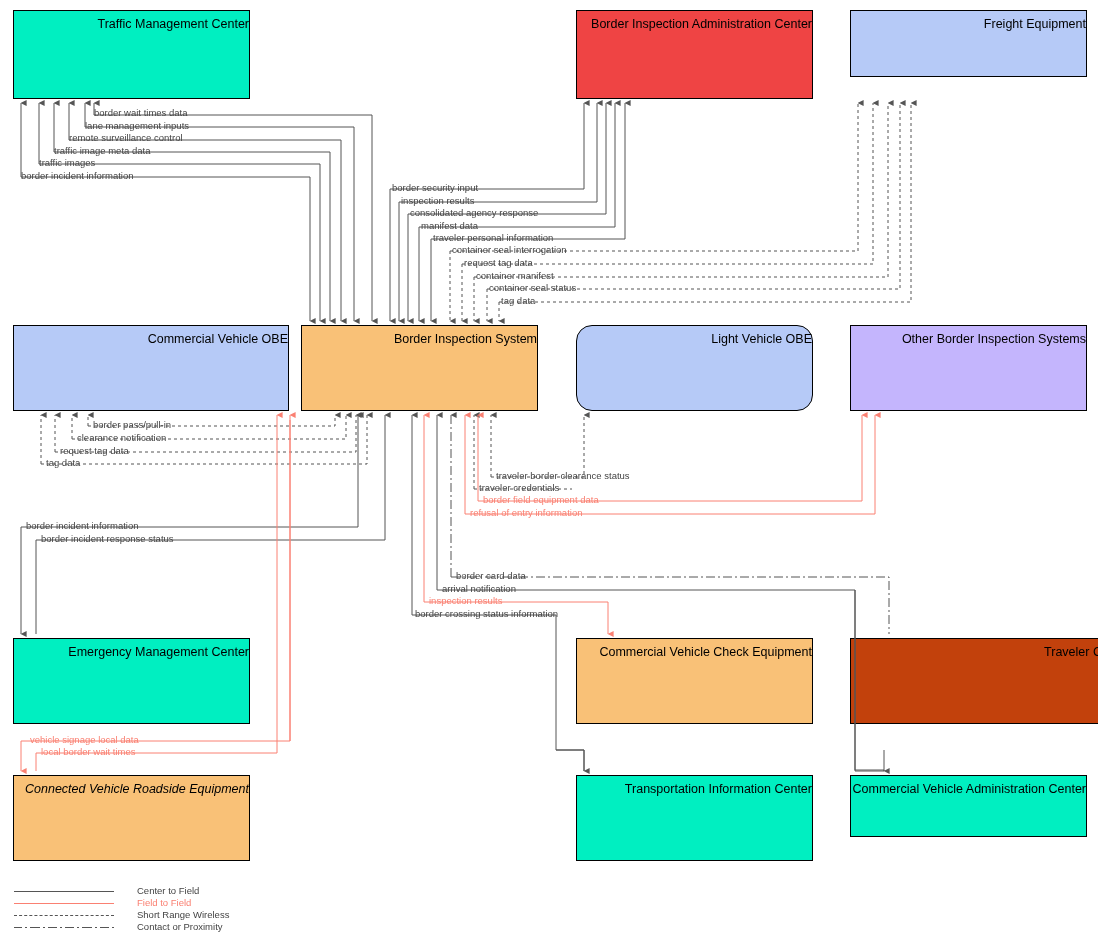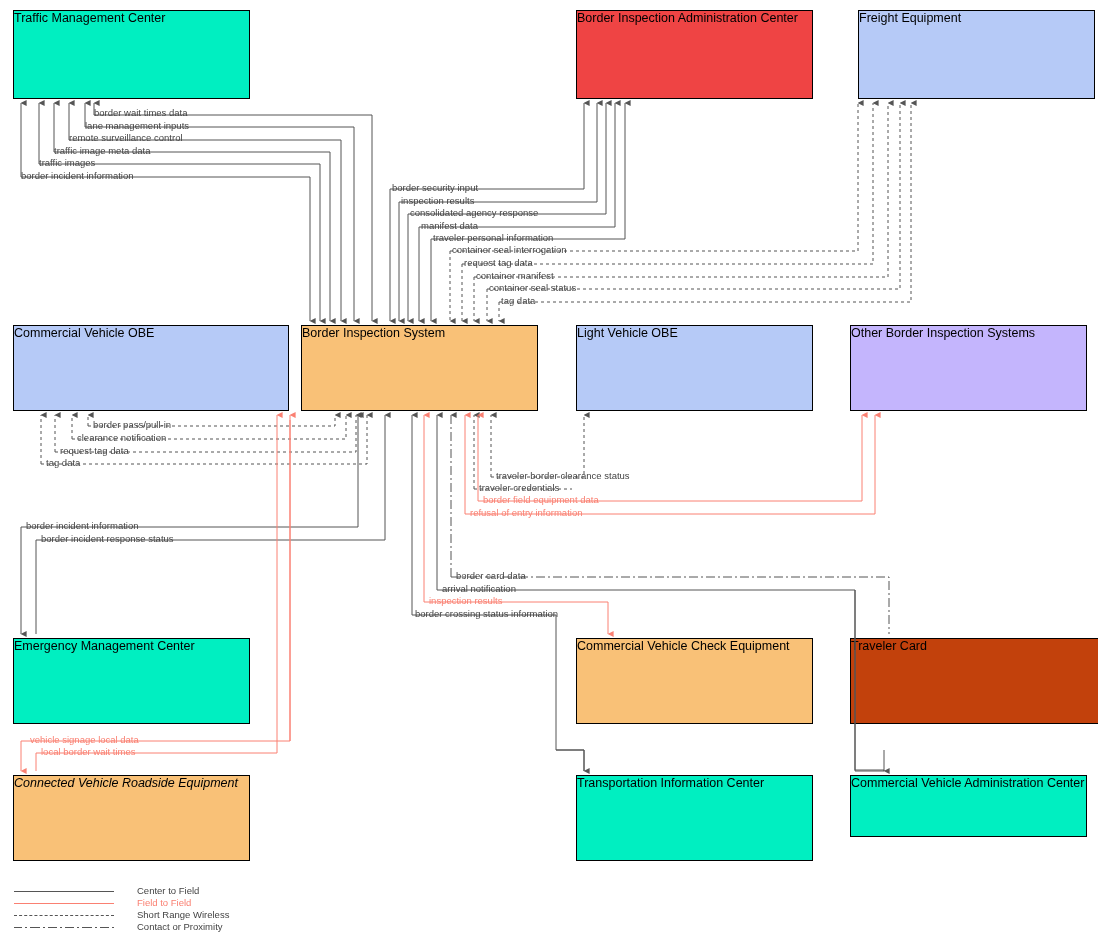--- a/index.html
+++ b/index.html
@@ -1,19 +1,19 @@
 <!DOCTYPE html>
 <html><head>
 <meta charset="utf-8">
 <style>
   html,body{margin:0;padding:0;background:#fff;}
   body{font-family:"Liberation Sans",sans-serif;}
   #stage{position:relative;width:1098px;height:948px;background:#fff;overflow:hidden;}
   .node{position:absolute;border:1px solid #000;box-sizing:border-box;}
-  .node .t{display:block;text-align:left;font-size:12.5px;color:#000;line-height:15px;}
+  .node .t{display:block;text-align:right;font-size:12.5px;color:#000;line-height:15px;padding-top:6px;}
   svg.wires{position:absolute;left:0;top:0;width:1098px;height:948px;pointer-events:none;}
   .lbl{font-family:"Liberation Sans",sans-serif;font-size:9.5px;fill:#444;}
   .lbl.red{fill:#fa8072;}
   .legend{position:absolute;left:14px;top:886px;width:320px;}
   .legrow{position:relative;height:12px;}
   .legline{position:absolute;left:0;top:5px;width:100px;height:0;border-top-width:1.3px;border-top-style:solid;}
   .legtxt{position:absolute;left:123px;top:-1px;font-size:9.5px;color:#444;white-space:nowrap;}
   .legtxt.red{color:#fa8072;}
 </style>
 </head>
@@ -22,33 +22,33 @@
 <div id="stage">
 
   <div class="node" style="left:13px;top:10px;width:237px;height:89px;background:#00efc1;">
     <span class="t">Traffic Management Center</span>
   </div>
 
   <div class="node" style="left:576px;top:10px;width:237px;height:89px;background:#ef4444;">
     <span class="t">Border Inspection Administration Center</span>
   </div>
 
-  <div class="node" style="left:850px;top:10px;width:237px;height:89px;background:#b6caf7;margin-left:8px;">
+  <div class="node" style="left:850px;top:10px;width:237px;height:67px;background:#b6caf7;">
     <span class="t">Freight Equipment</span>
   </div>
 
   <div class="node" style="left:13px;top:325px;width:276px;height:86px;background:#b6caf7;">
     <span class="t">Commercial Vehicle OBE</span>
   </div>
 
   <div class="node" style="left:301px;top:325px;width:237px;height:86px;background:#f9c177;">
     <span class="t">Border Inspection System</span>
   </div>
 
-  <div class="node" style="left:576px;top:325px;width:237px;height:86px;background:#b6caf7;">
+  <div class="node" style="left:576px;top:325px;width:237px;height:86px;background:#b6caf7;border-radius:16px;">
     <span class="t">Light Vehicle OBE</span>
   </div>
 
   <div class="node" style="left:850px;top:325px;width:237px;height:86px;background:#c4b5fd;">
     <span class="t">Other Border Inspection Systems</span>
   </div>
 
   <div class="node" style="left:13px;top:638px;width:237px;height:86px;background:#00efc1;">
     <span class="t">Emergency Management Center</span>
   </div>

